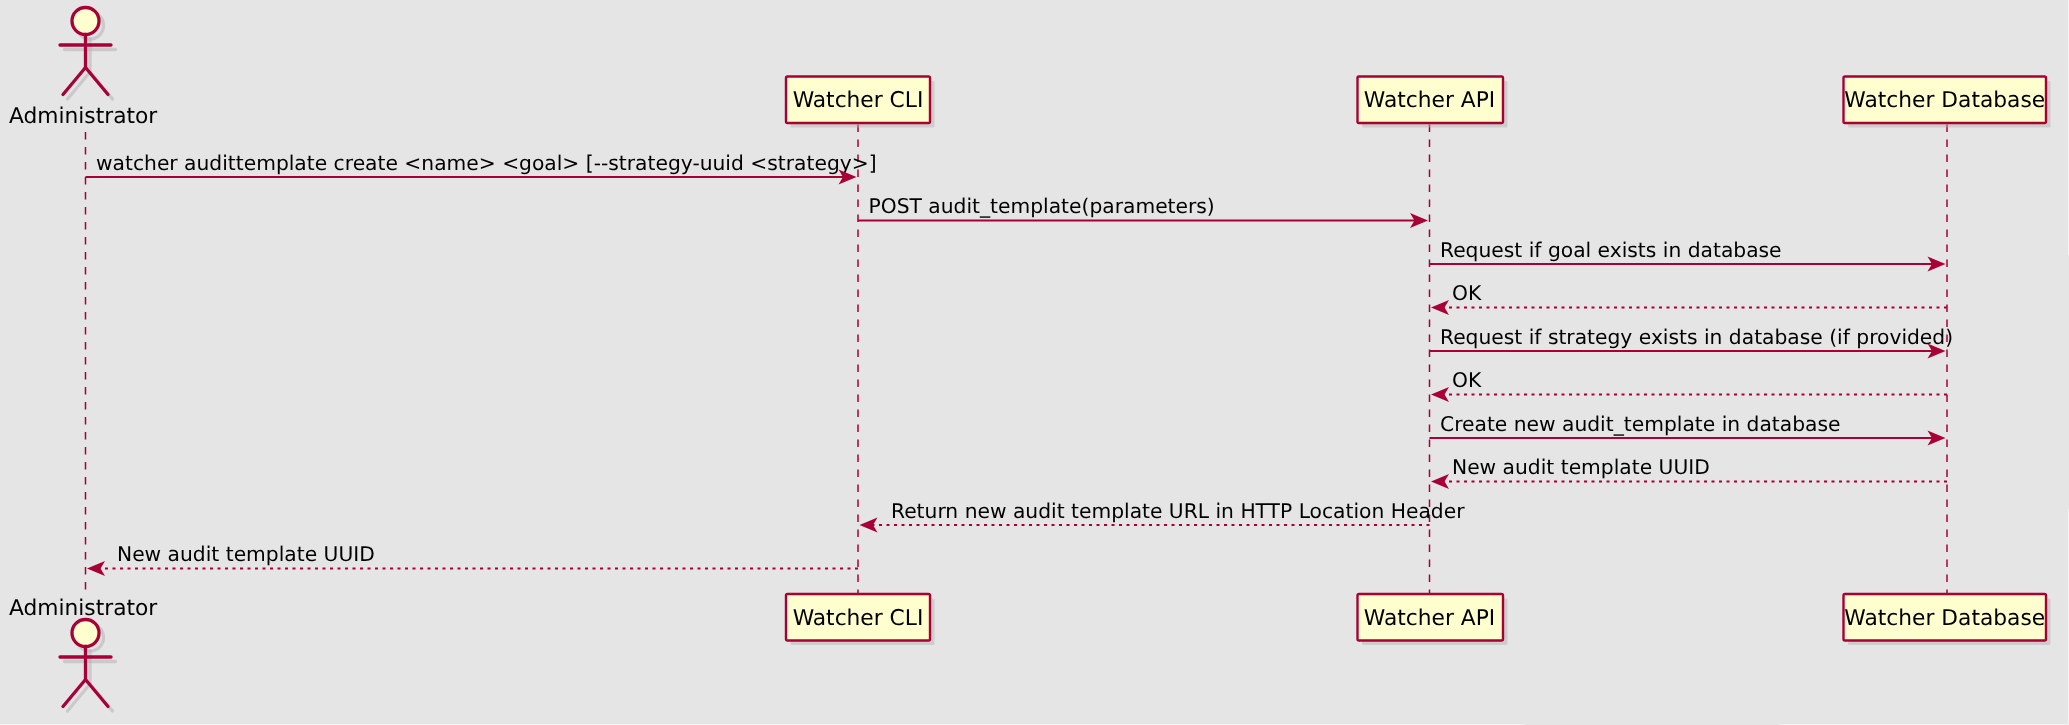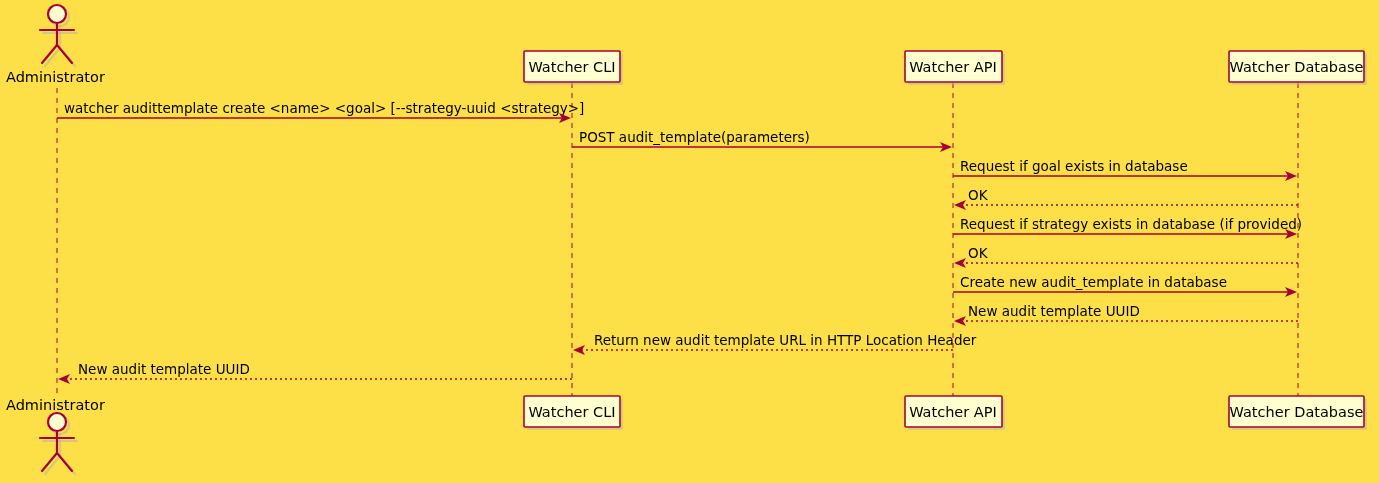--- a/index.html
+++ b/index.html
@@ -7,21 +7,21 @@
     padding: 0;
     background: #FFFFFF;
   }
   body {
     font-family: "DejaVu Sans", sans-serif;
   }
   #diagram {
     position: relative;
     width: 1379px;
     height: 483px;
-    background: #fde047;
+    background: #e5e5e5;
     overflow: hidden;
   }
   svg.canvas {
     position: absolute;
     left: 0;
     top: 0;
     width: 1379px;
     height: 483px;
   }
   .lifeline {

